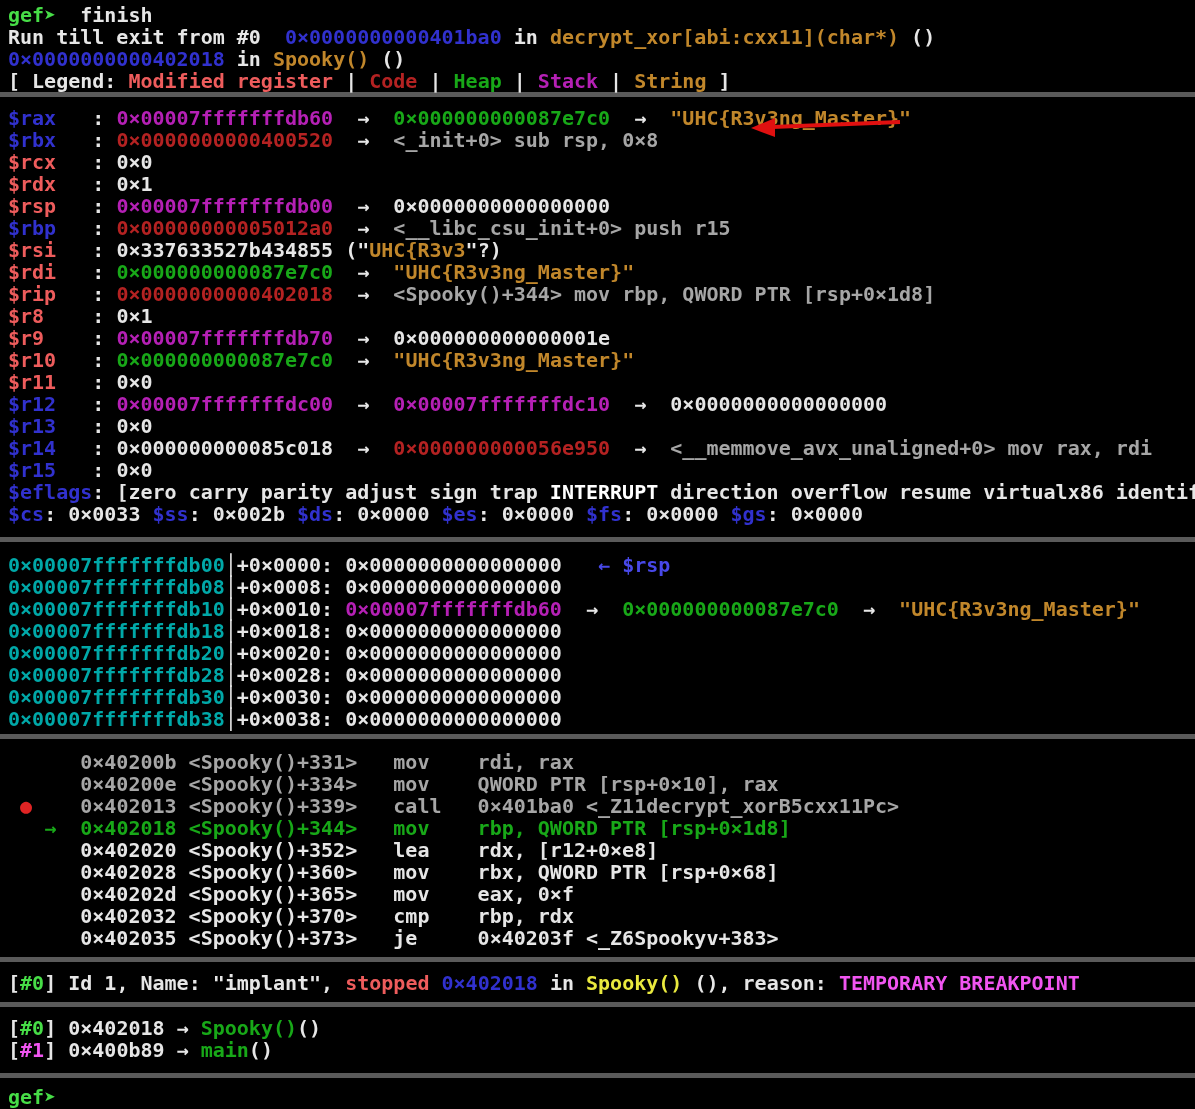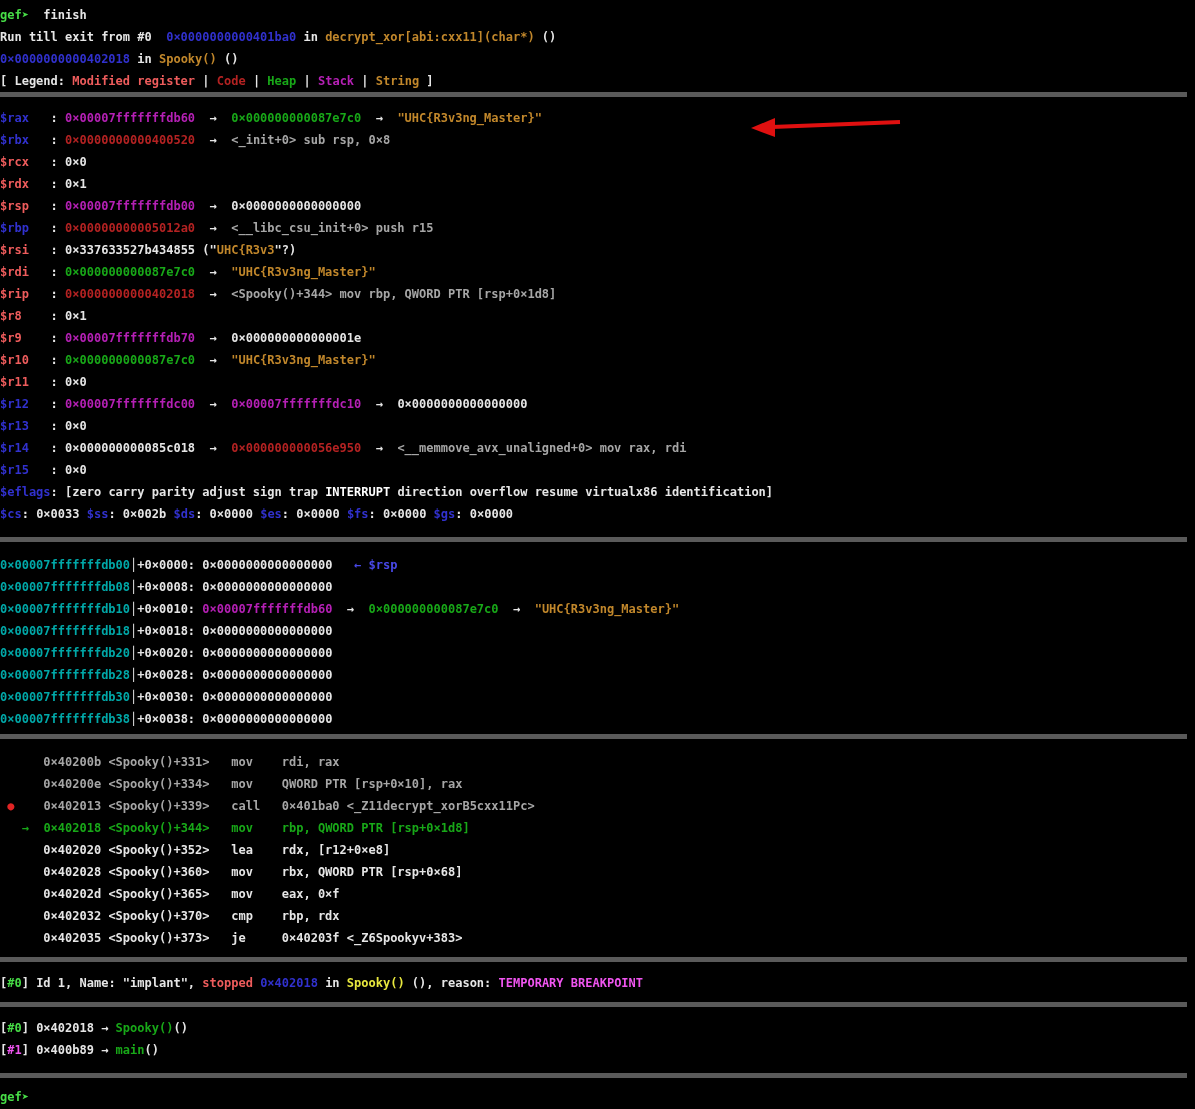--- a/index.html
+++ b/index.html
@@ -1,22 +1,23 @@
 <!DOCTYPE html>
 <html><head>
 <meta charset="utf-8">
 <style>
   html,body{margin:0;padding:0;background:#000;}
   body{width:1195px;height:1109px;overflow:hidden;position:relative;}
   #terminal{
     font-family:"DejaVu Sans Mono","DejaVu Sans",monospace;
-    font-size:12px;
+    font-size:20px;
     line-height:22px;
     font-weight:bold;
     color:#E6E6E6;
+    padding-left:8px;
     white-space:pre;
   }
   .line{white-space:pre;height:22px;}
   .separator{
     height:5px;
     background:#5A5A5A;
     margin-left:-8px;
     width:1195px;
   }
   #annotation-arrow{

